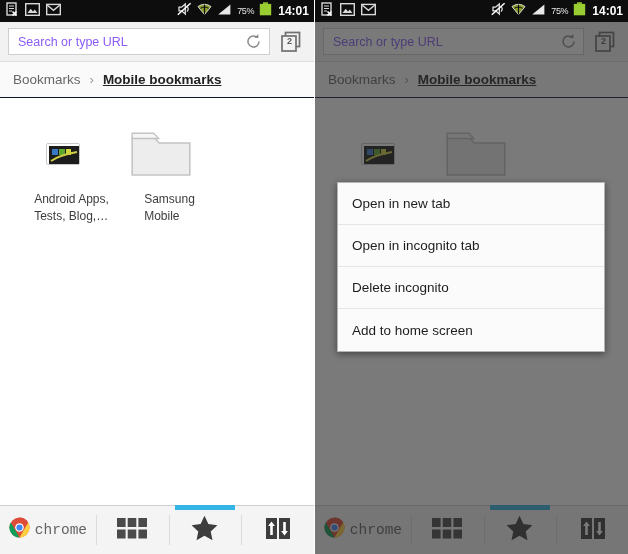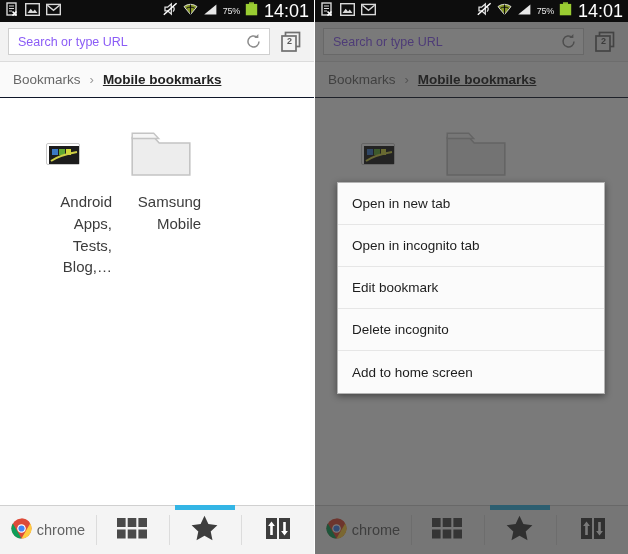--- a/index.html
+++ b/index.html
@@ -16,21 +16,21 @@
   
   .statusbar {
     height:22px; background:#0d0d0d;
     display:flex; align-items:center; padding:0 5px 0 6px;
     position:relative; z-index:40;
   }
   .sb-left { display:flex; align-items:center; gap:6px; }
   .sb-right { margin-left:auto; display:flex; align-items:center; gap:5px; }
   .sb-ic { display:block; }
   .sb-battery-pct { color:#e8e8e8; font-size:9px; letter-spacing:-0.3px; }
-  .sb-clock { color:#ffffff; font-size:18px; font-weight:normal; letter-spacing:0px; margin-left:1px; }
+  .sb-clock { color:#ffffff; font-size:12px; font-weight:bold; letter-spacing:0px; margin-left:1px; }
 
   
   .omnibar {
     height:40px; background:#f2f2f2;
     display:flex; align-items:center; padding:0 8px;
     border-bottom:1px solid #dcdcdc;
   }
   .urlbox {
     flex:1; height:27px; background:#fff; border:1px solid #cfcfcf;
     display:flex; align-items:center; padding:0 6px 0 9px;
@@ -62,37 +62,37 @@
   .cell { width:98px; display:flex; flex-direction:column; align-items:center; }
   .thumbwrap { height:56px; display:flex; align-items:center; justify-content:center; }
 
   .sitethumb {
     width:34px; height:22px; background:#fff;
     border:1.5px solid #c9c9c9; border-radius:2px;
     padding:2px; display:block;
   }
   .folder { width:60px; height:46px; display:block; }
 
-  .cap { margin-top:9px; text-align:right; font-size:15px; color:#3c3c3c; line-height:1.45;margin-left:17px; }
+  .cap { margin-top:9px; text-align:left; font-size:12px; color:#3c3c3c; line-height:1.45;margin-left:17px; }
 
   
   .bottomnav {
     position:absolute; left:0; bottom:0; width:314px; height:49px;
     background:#f4f4f4; border-top:1px solid #d0d0d0;
     display:flex; align-items:stretch; z-index:30;
   }
   .navcell {
     flex:1; position:relative;
     display:flex; align-items:center; justify-content:center;
   }
   .navcell + .navcell::before {
     content:""; position:absolute; left:0; top:9px; bottom:9px;
     width:1px; background:#dcdcdc;
   }
-  .navcell.chrome { flex:1.32; }
+  .navcell.chrome { flex:1.32;font-family:Liberation Mono, monospace; }
   .navcell.chrome::before { display:none; }
   .chromelbl { font-size:14.5px; color:#636363; margin-left:5px; }
   .activebar {
     position:absolute; left:6px; right:6px; top:-1px; height:5px;
     background:#33b5e5;
   }
 
   
   .dim {
     position:absolute; left:0; top:22px; width:314px; height:532px;
@@ -449,19 +449,18 @@
             </svg>
         </span>
       </div>
     </div>
 
     <div class="dim"></div>
 
     <div class="ctxmenu">
       <div class="mi">Open in new tab</div>
       <div class="mi">Open in incognito tab</div>
-      <div class="mi">Edit bookmark</div>
       <div class="mi">Delete incognito</div>
       <div class="mi">Add to home screen</div>
     </div>
 
   </div>
 </div>
 
 </body></html>

